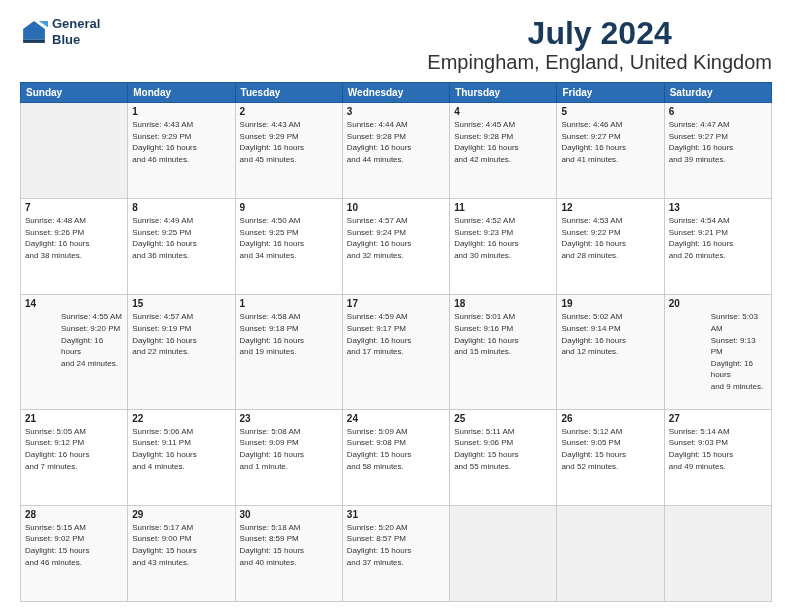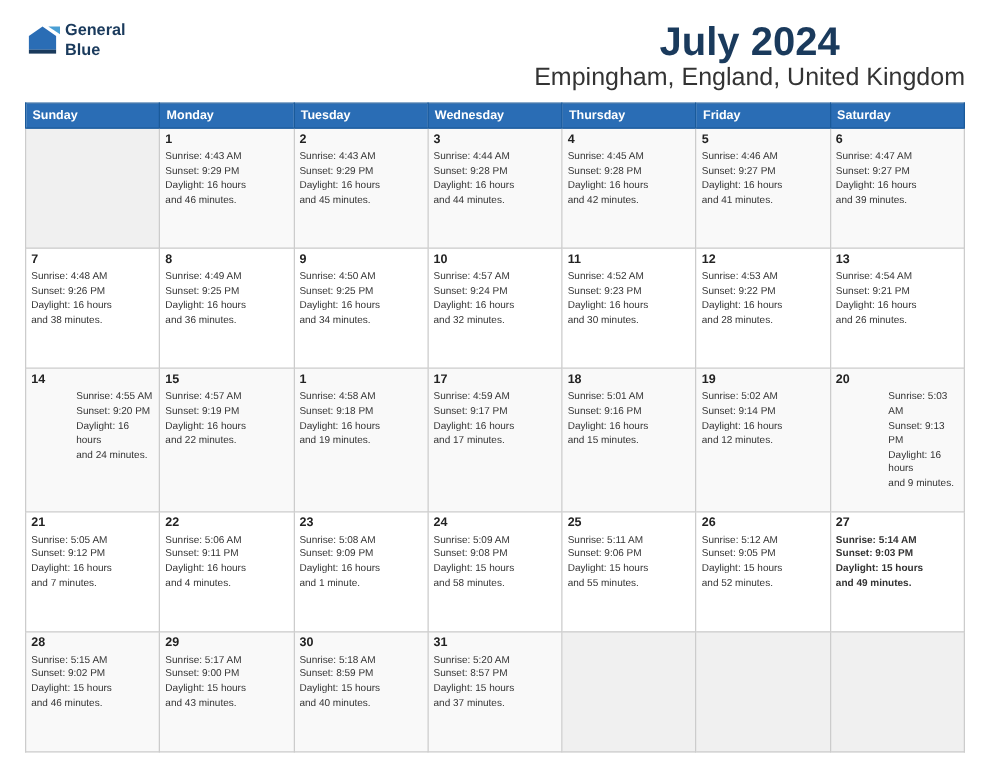--- a/index.html
+++ b/index.html
@@ -314,21 +314,21 @@
           </td>
           <td>
             <span class="day-number">26</span>
             <div class="day-info" style="white-space: pre-line;">Sunrise: 5:12 AM
 Sunset: 9:05 PM
 Daylight: 15 hours
 and 52 minutes.</div>
           </td>
           <td>
             <span class="day-number">27</span>
-            <div class="day-info" style="white-space: pre-line; font-weight: bold;">Sunrise: 5:14 AM
+            <div class="day-info" style="white-space: pre-line;">Sunrise: 5:14 AM
 Sunset: 9:03 PM
 Daylight: 15 hours
 and 49 minutes.</div>
           </td>
         </tr>
         <tr>
           <td>
             <span class="day-number">28</span>
             <div class="day-info" style="white-space: pre-line;">Sunrise: 5:15 AM
 Sunset: 9:02 PM

